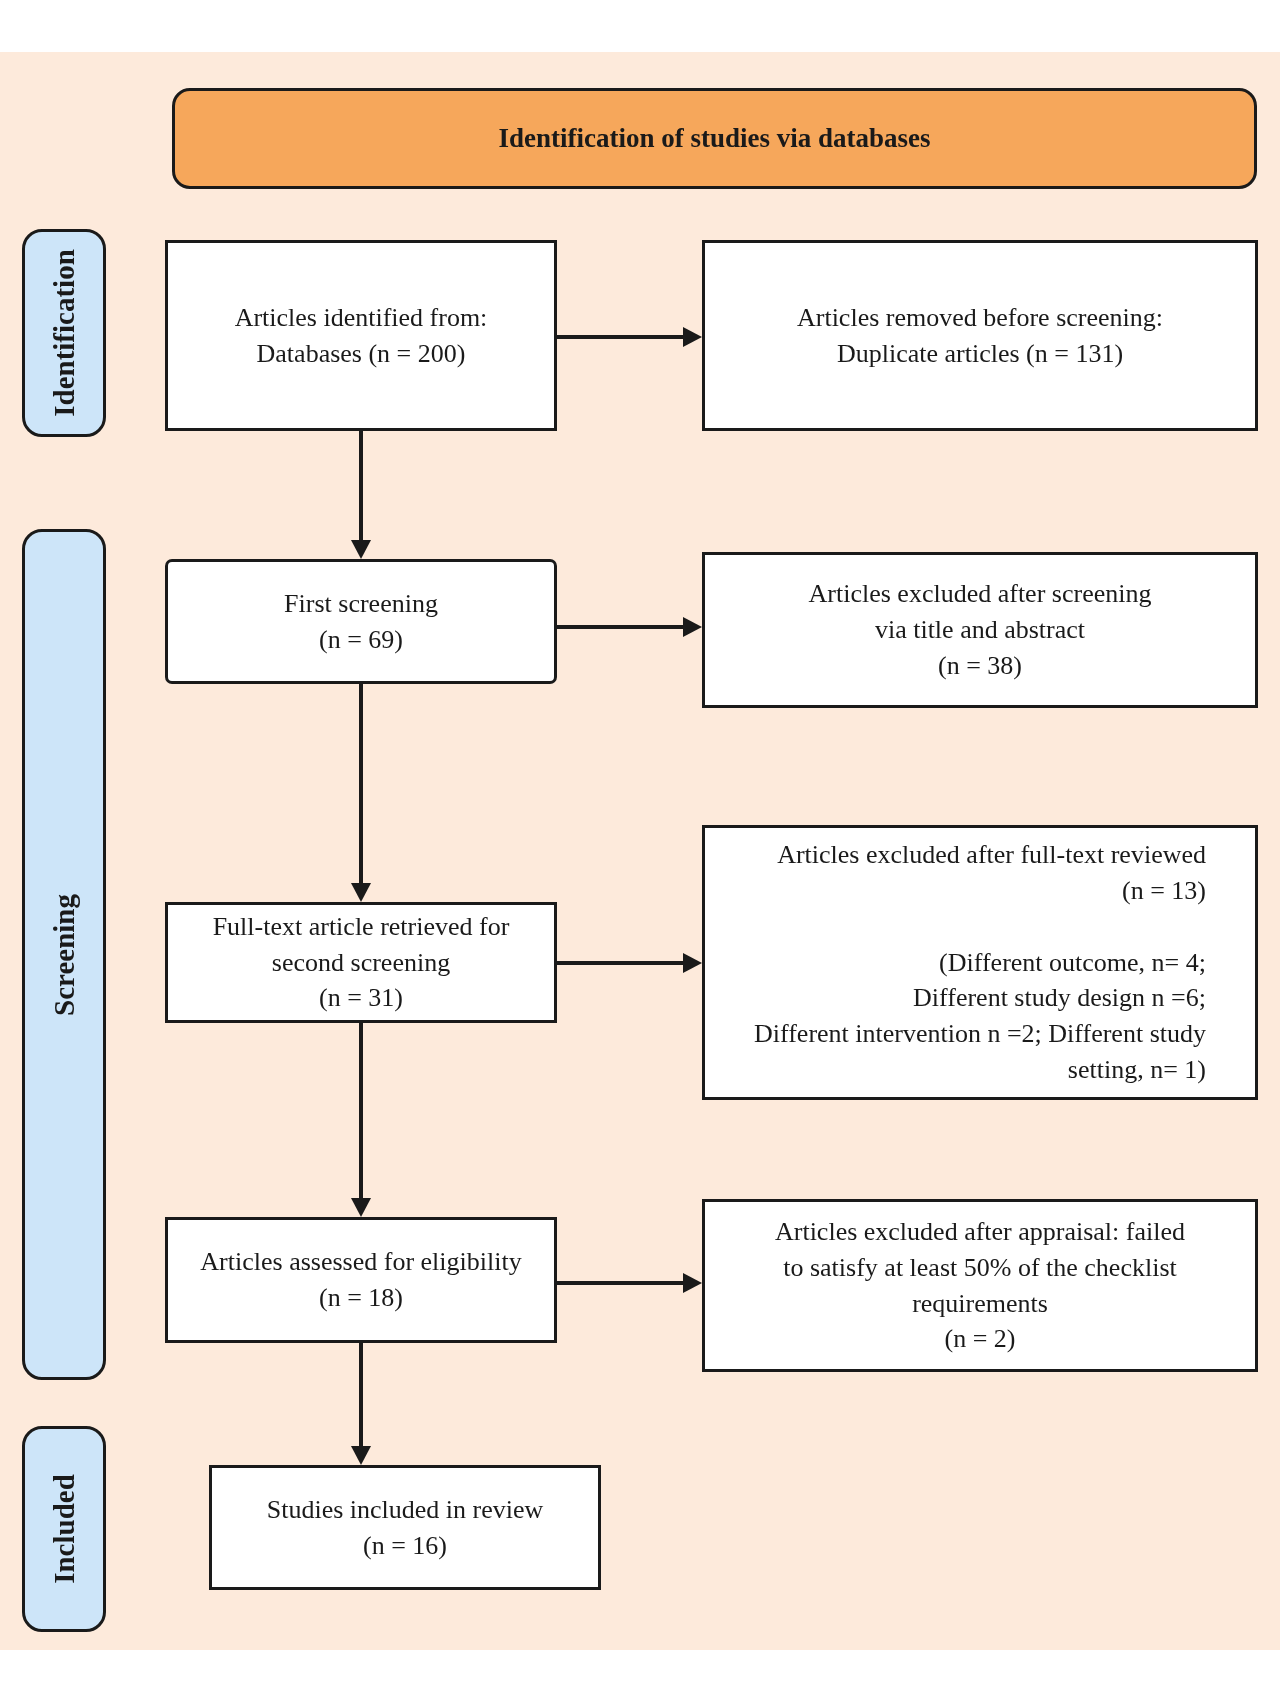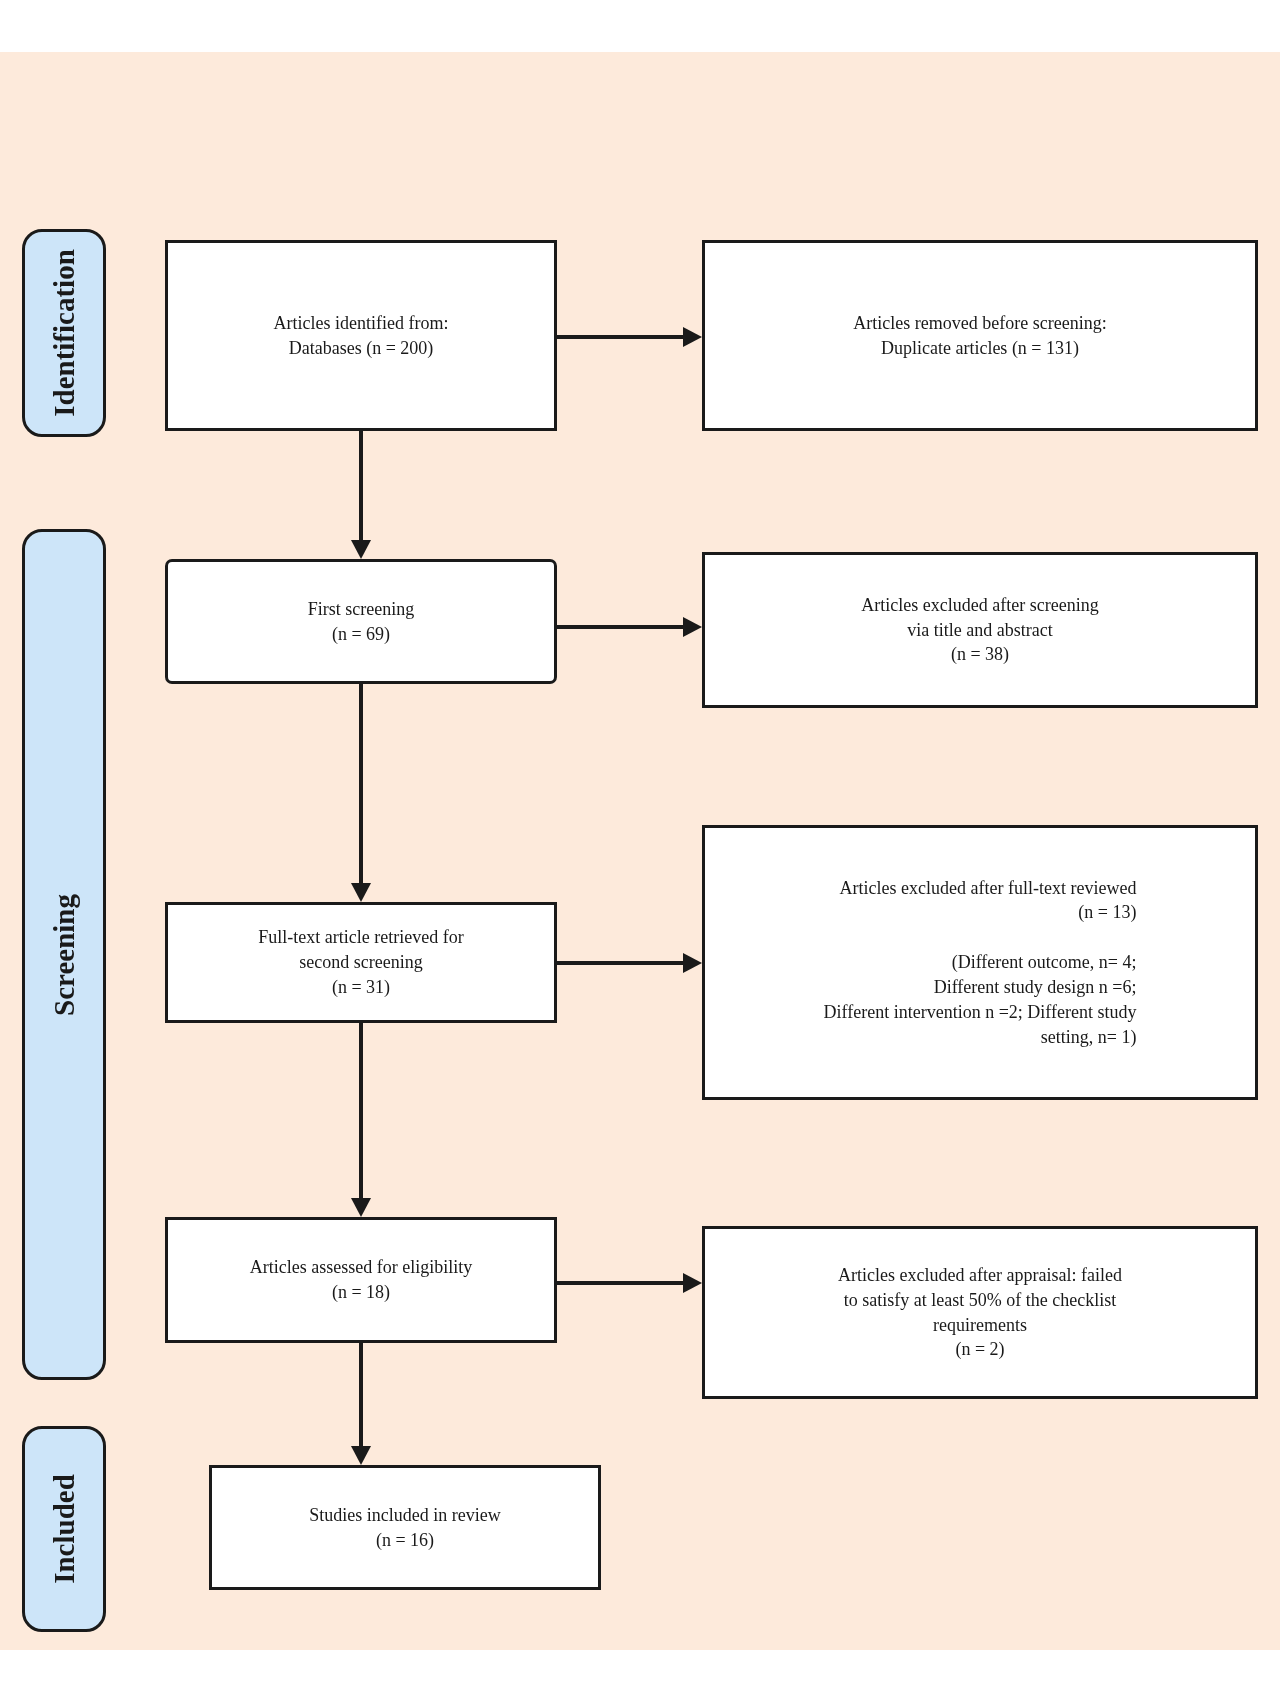--- a/index.html
+++ b/index.html
@@ -61,34 +61,34 @@
   .box {
     position: absolute;
     background: var(--box-fill);
     border: 3px solid var(--line);
     display: flex; align-items: center; justify-content: center;
     text-align: center;
     padding: 8px 14px;
   }
   .box span {
     white-space: pre-line;
-    font-size: 18px;
+    font-size: 26px;
     line-height: 1.38;
   }
   .col-left  { left: 165px; width: 392px; }
   .col-right { left: 702px; width: 556px; }
   .lbox-0 { top: 240px;  height: 191px; }
   .lbox-1 { top: 559px;  height: 125px; border-radius: 7px; }
   .lbox-2 { top: 902px;  height: 121px; text-align: center; }
   .lbox-3 { top: 1217px; height: 126px; align-items: center; }
   .lbox-4 { top: 1465px; height: 125px; margin-left: 44px; }
   .rbox-0 { top: 240px;  height: 191px; text-align: center; }
   .rbox-1 { top: 552px;  height: 156px; }
   .rbox-2 { top: 825px;  height: 275px; text-align: right; }
-  .rbox-3 { top: 1199px; height: 173px; margin-top: 27px; }
+  .rbox-3 { top: 1199px; height: 173px; }
   .arrow-v {
     position: absolute;
     width: 4px;
     background: var(--line);
   }
   .arrow-v::after {
     content: "";
     position: absolute;
     bottom: -19px; left: 50%;
     transform: translateX(-50%);
@@ -119,20 +119,23 @@
   .ah-2 { left: 557px; top: 961px;  width: 126px; }
   .ah-3 { left: 557px; top: 1281px; width: 126px; }
 </style>
 </head>
 <body>
 
 <div class="canvas">
 
   <div class="peach-bg"></div>
 
+  <div class="header-banner">
+    <span>Identification of studies via databases</span>
+  </div>
 
   <div class="stage stage-identification">
     <span>Identification</span>
   </div>
   <div class="stage stage-screening">
     <span>Screening</span>
   </div>
   <div class="stage stage-included">
     <span>Included</span>
   </div>

